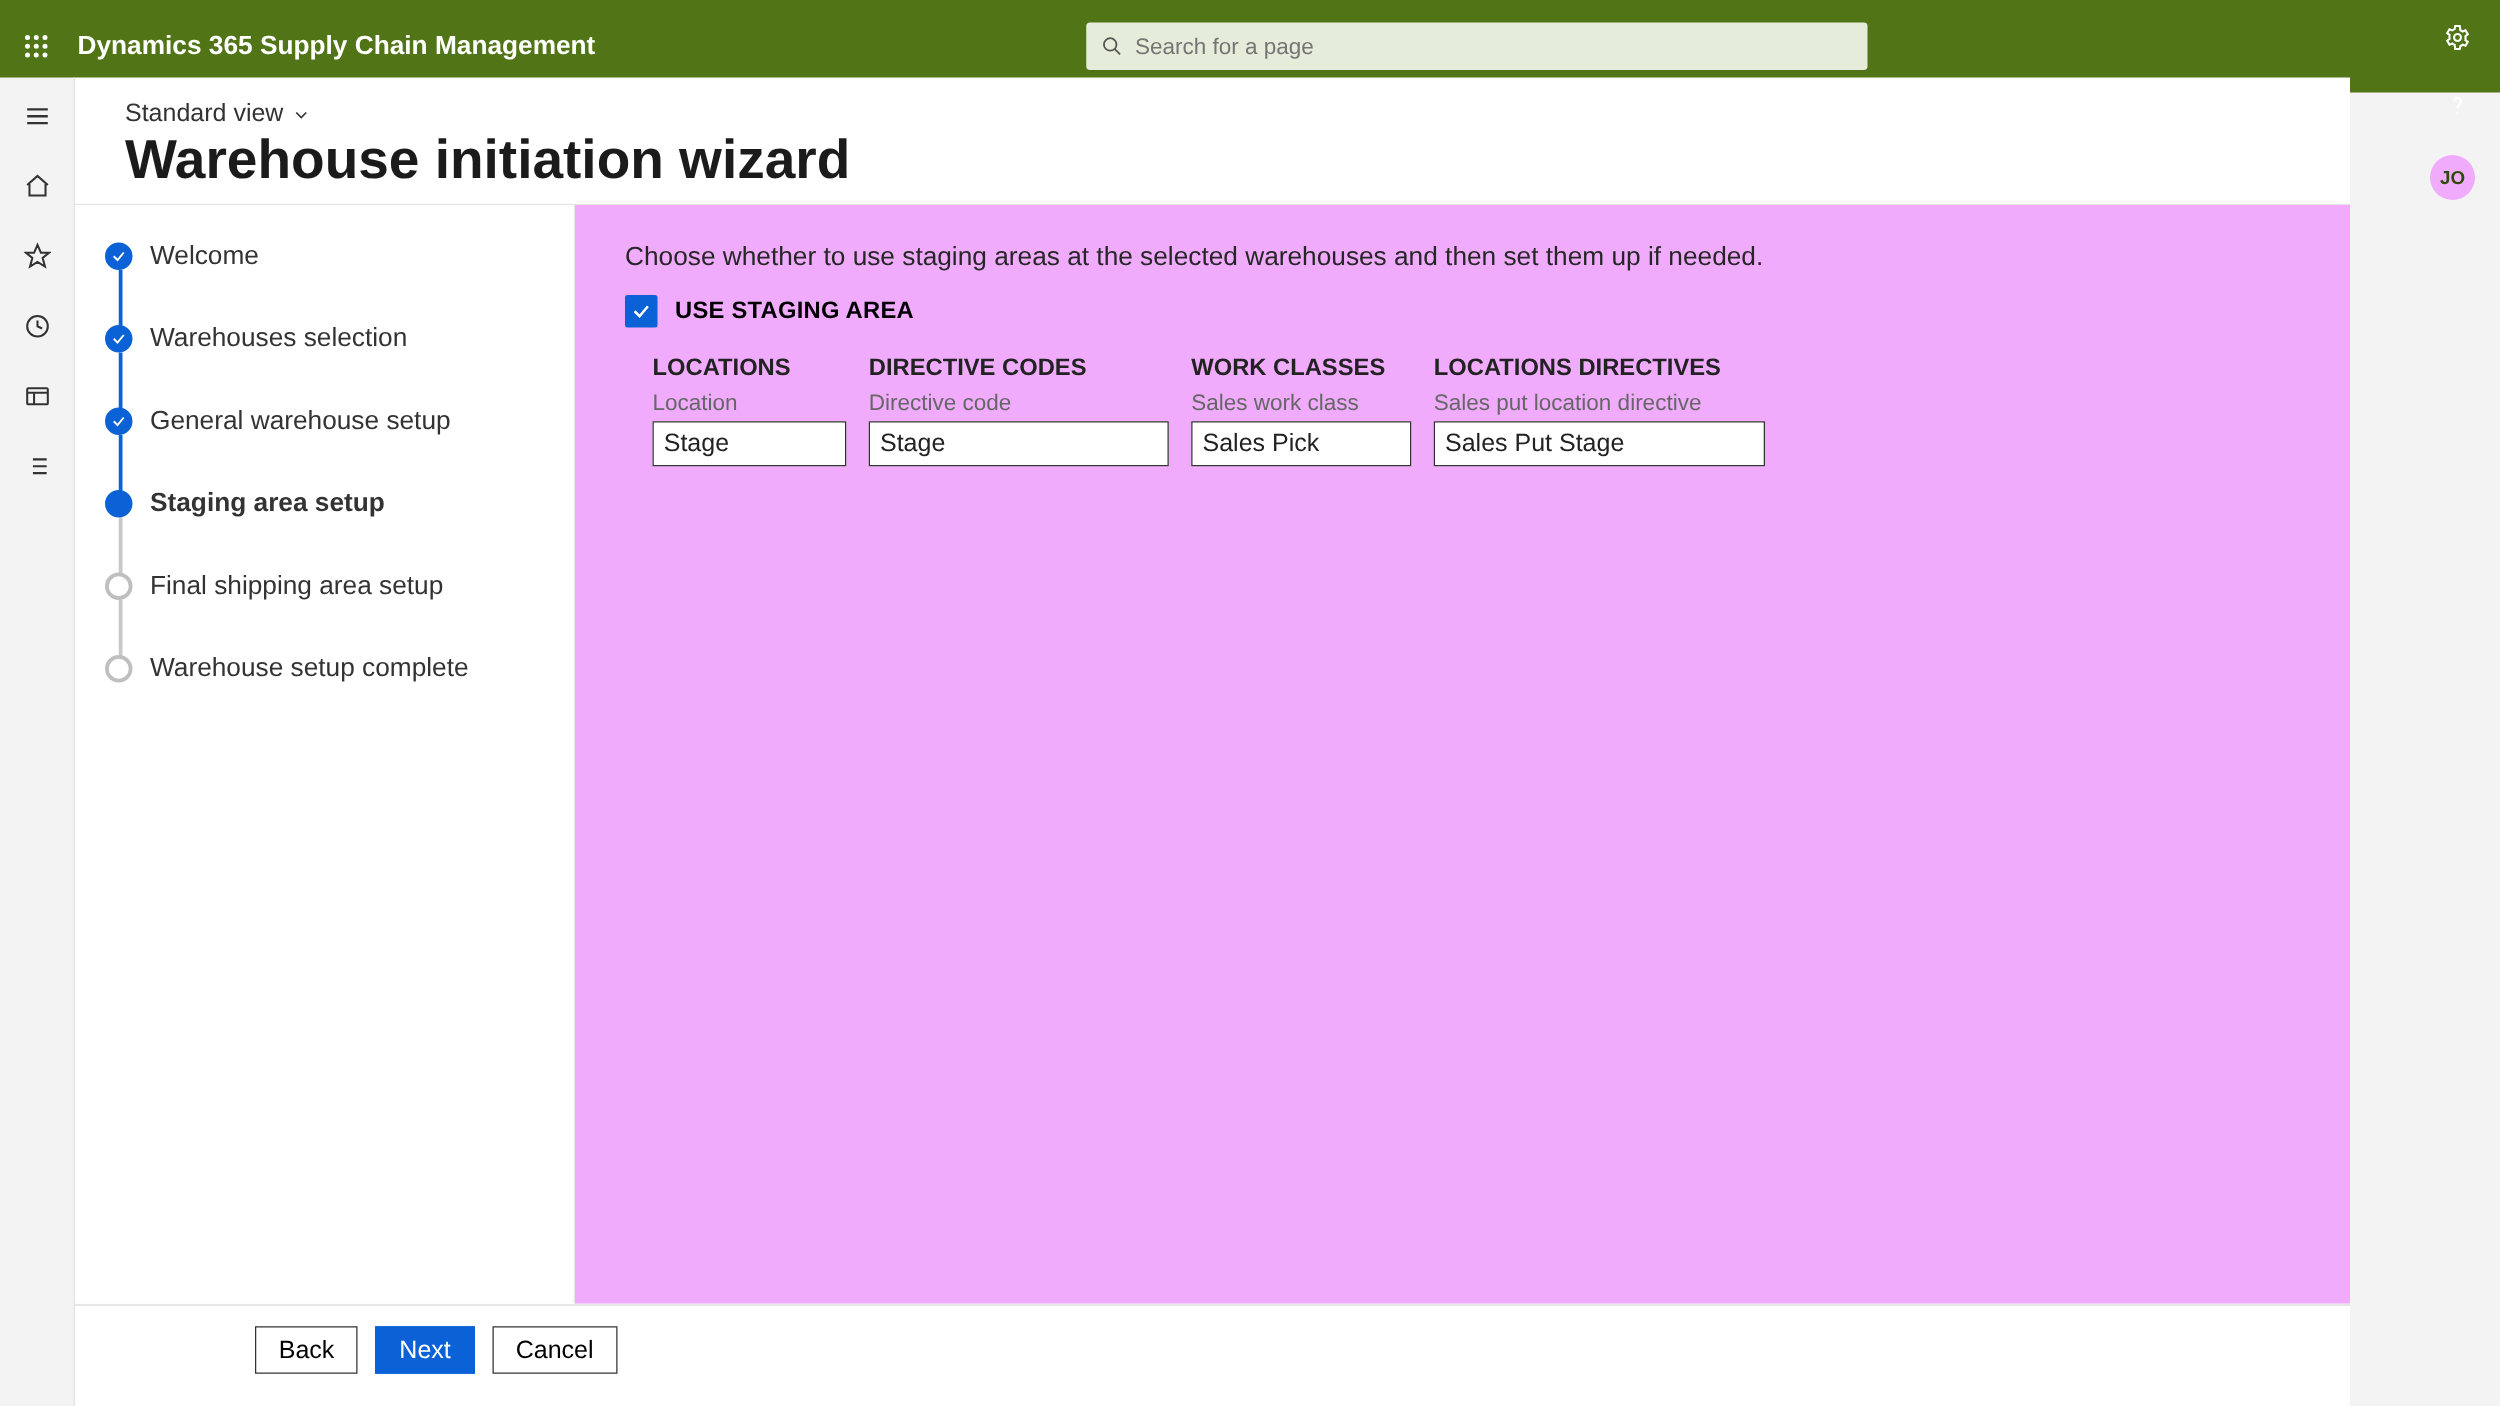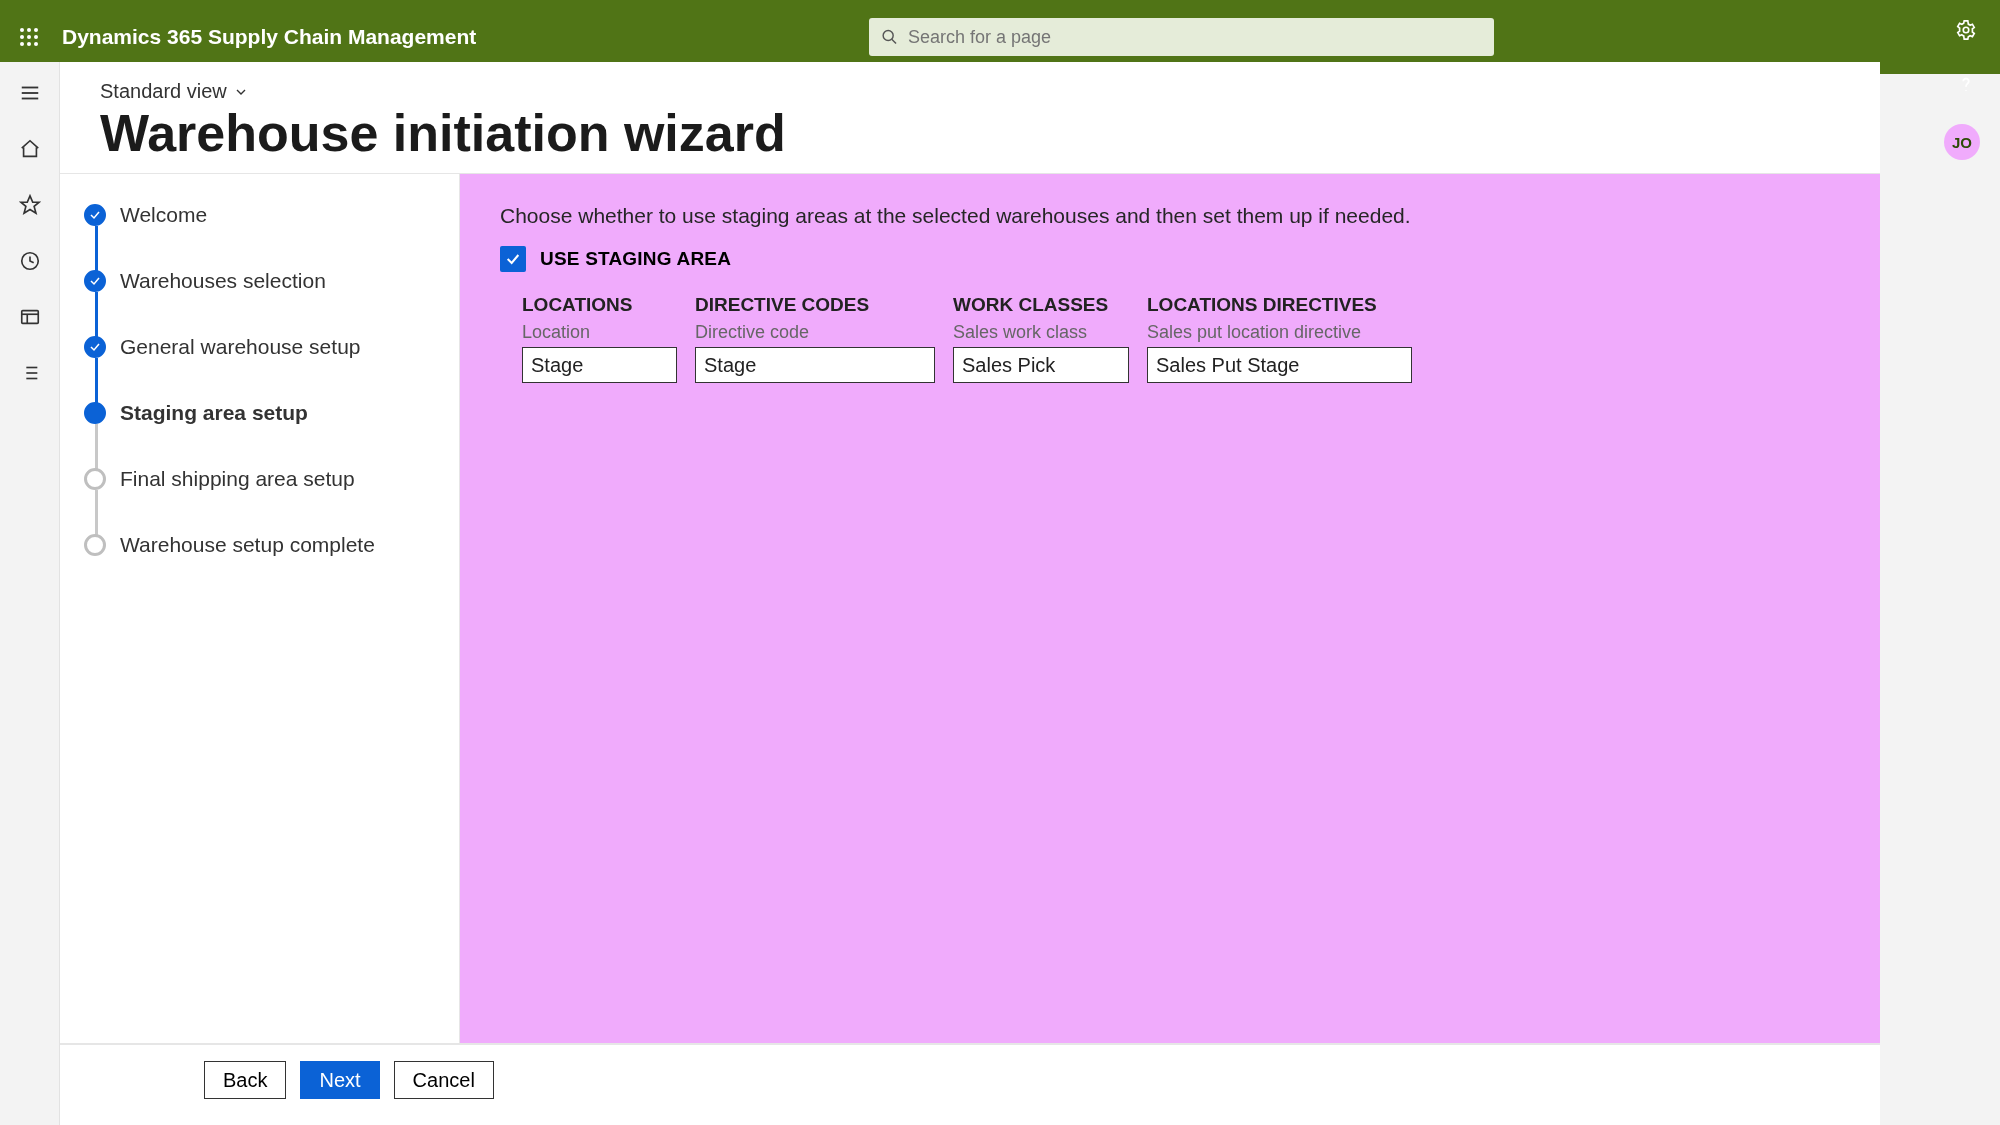--- a/index.html
+++ b/index.html
@@ -70,21 +70,21 @@
     position:absolute; top:62px; left:60px; right:0; bottom:0;
     background:#fff;
     display:flex; flex-direction:column;
   }
   .page-head {
     padding: 18px 40px 10px 40px;
     border-bottom: 1px solid #e6e6e6;
   }
   .view-dd { font-size:20px; color:#333; display:inline-flex; align-items:center; cursor:pointer; gap:6px;}
   .view-dd svg { stroke:#333; fill:none; }
-  .page-title { font-size:52px; font-weight:600; margin-top:0px; color:#1b1b1b;}
+  .page-title { font-size:44px; font-weight:600; margin-top:0px; color:#1b1b1b;}
 
   .content {
     flex:1 1 auto; display:flex; overflow:hidden;
     border-bottom: 2px solid #e6e6e6;
   }
   .steps {
     width:400px; border-right:1px solid #e6e6e6;
     padding: 30px 14px 30px 24px;
     background:#fff;
   }

